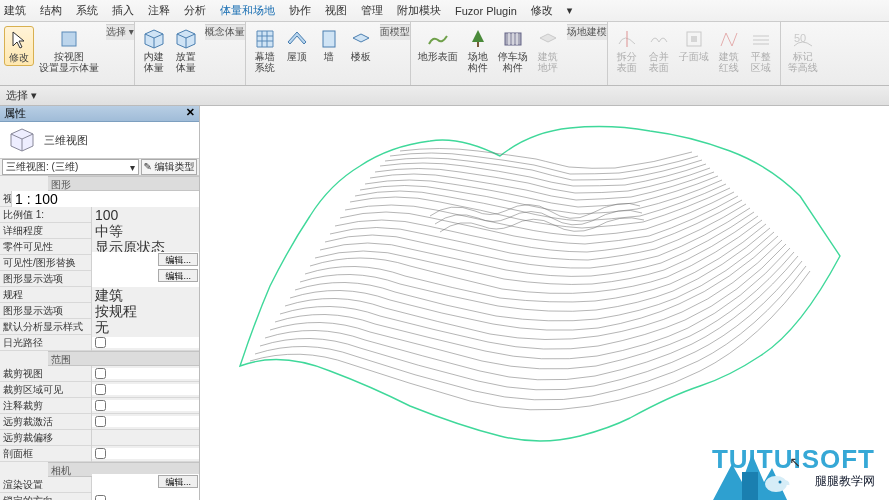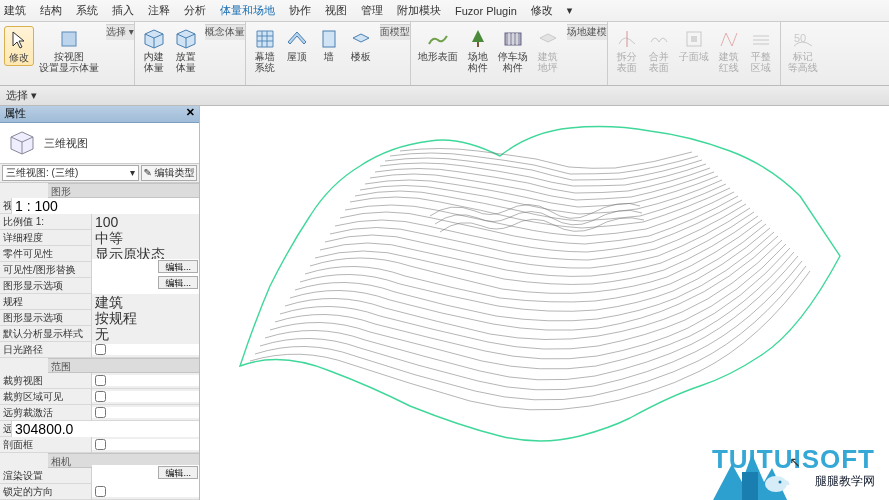--- a/index.html
+++ b/index.html
@@ -353,28 +353,33 @@
             <input type="checkbox" style="">
           </div>
         </div>
         <div class="prow">
           <div class="k">裁剪区域可见</div>
           <div class="chk">
             <input type="checkbox" style="">
           </div>
         </div>
         <div class="prow">
+          <div class="k">注释裁剪</div>
+          <div class="chk">
+            <input type="checkbox" style="">
+          </div>
+        </div>
+        <div class="prow">
           <div class="k">远剪裁激活</div>
           <div class="chk">
             <input type="checkbox" style="">
           </div>
         </div>
         <div class="prow">
           <div class="k">远剪裁偏移</div>
-          <input class="v" value="304800.0" style="">
         </div>
         <div class="prow">
           <div class="k">剖面框</div>
           <div class="chk">
             <input type="checkbox" style="">
           </div>
         </div>
       </div>
     <div class="cat">相机</div>
     <div id="rows-cam">

